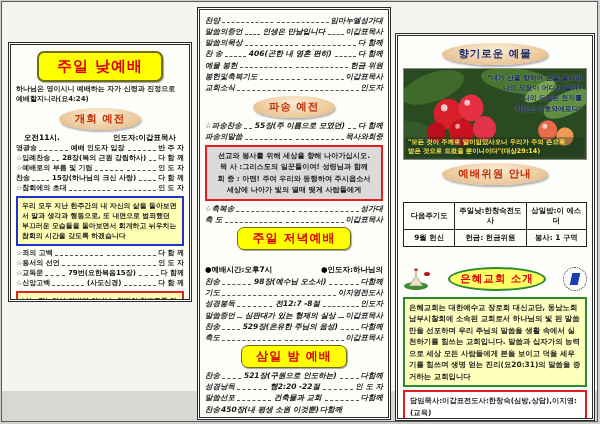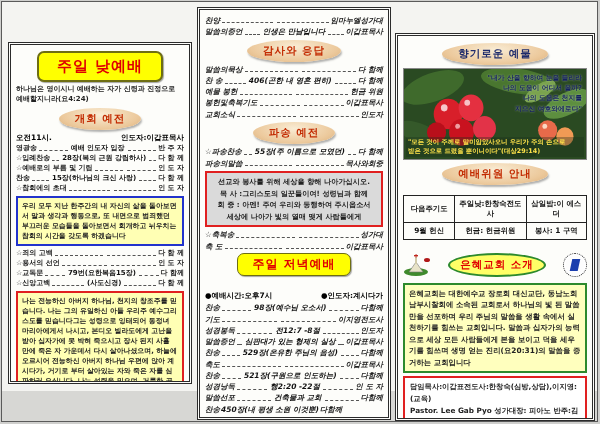--- a/index.html
+++ b/index.html
@@ -3,21 +3,21 @@
 <meta charset="utf-8">
 <style>
   *{margin:0;padding:0;box-sizing:border-box}
   html,body{width:600px;height:424px;overflow:hidden;background:#cfcfcd;
     font-family:"DejaVu Sans","Liberation Sans",sans-serif;}
   .sheet{position:absolute;left:1px;top:1px;width:597px;height:421px;
     background:#f4f4f1;border:1px solid #5a5a5a;}
   .bottom-edge{position:absolute;left:0;right:0;bottom:0;height:30px;background:#d7d7d4;}
   .col{position:absolute;background:#fdfdfa;border:3px double #2b2b2b;
     padding:4px 5px;overflow:hidden;z-index:1;}
-  #col-left{left:6px;top:40px;width:184px;height:342px;}
+  #col-left{left:6px;top:40px;width:184px;height:260px;}
   #col-mid{left:195px;top:5px;width:194px;height:413px;}
   #col-right{left:393px;top:31px;width:200px;height:388px;}
 
   
   .banner{background:#ffff00;border:1.5px solid #6e6e12;border-radius:7px;
     color:#e00000;font-weight:800;text-align:center;width:max-content;
     margin:2px auto 3px;padding:2px 14px;font-size:12px;letter-spacing:1px;
     box-shadow:1px 1px 1px rgba(0,0,0,.35);}
   .banner.big{font-size:15px;padding:4px 18px;border-width:2px;}
   .oval{background:radial-gradient(ellipse at 50% 30%,#f9ecd4,#ecc99c 65%,#d9ad78);
@@ -31,41 +31,41 @@
   
   .line{display:flex;align-items:flex-end;white-space:nowrap;line-height:1.3;}
   .lines-7 .line{font-size:7px;margin:1px 0;}
   .lines-75 .line{font-size:7.5px;margin:1.5px 0;font-style:italic;}
   .lbl,.rbl{font-weight:600;color:#222;}
   .mid{font-weight:800;color:#111;margin:0 1px;}
   .mid:empty{display:none;margin:0;}
   .leader{flex:1;border-bottom:1px dashed #555;margin:0 2px 2px;min-width:5px;}
 
   .verse{font-size:7px;font-weight:700;line-height:1.4;color:#222;margin:1px 0 2px;}
-  .timeline{display:flex;justify-content:space-between;font-size:7.5px;font-weight:800;margin:1px 0;}
+  .timeline{display:flex;justify-content:space-between;font-size:7.5px;font-weight:800;margin:1px 8px;}
 
   .box{font-weight:700;line-height:1.45;padding:3px 4px;margin:3px 0;color:#222;}
   .box-blue{background:#ffffb4;border:2px solid #2233cc;font-size:6.9px;}
   .box-red{background:#ffffb4;border:2px solid #e02020;font-size:6.9px;}
   .box-gray{background:#dadada;border:2px solid #e02020;font-size:7.2px;text-align:center;line-height:1.6;}
   .box-green{background:#ffffbe;border:2px solid #2d8a2d;font-size:7.4px;line-height:1.55;}
   .box-contact{background:#fff;border:2px solid #e02020;font-size:7.3px;line-height:1.6;padding:3px 5px;}
 
   .info-row{display:flex;justify-content:space-between;font-size:7.5px;font-weight:700;margin:15px 0 2px;}
 
   
   .photo{position:relative;width:100%;height:92px;margin:2px 0;border:1px solid #888;}
   .photo svg{display:block;width:100%;height:100%;}
   .cap-top{position:absolute;top:4px;right:4px;text-align:right;color:#14225e;
     font-size:6.8px;font-weight:800;line-height:1.5;white-space:pre-line;
     text-shadow:0 0 2px rgba(255,255,255,.5);}
   .cap-bottom{position:absolute;left:2px;right:2px;bottom:2px;color:#ffe34a;
     font-size:6.4px;font-weight:700;line-height:1.4;white-space:pre-line;
     background:rgba(25,45,25,.35);padding:1px 2px;}
-  table.duty{width:100%;border-collapse:collapse;margin:10px 0;}
+  table.duty{width:100%;border-collapse:collapse;margin:17px 0;}
   table.duty td{border:1px solid #222;font-size:7.4px;font-weight:800;
     padding:3px 2px;text-align:center;color:#111;}
   .intro-row{display:flex;align-items:center;justify-content:space-between;margin:2px 0;}
   .seal{width:24px;height:24px;border-radius:50%;border:1px dotted #333;
     display:flex;align-items:center;justify-content:center;background:#fdfdfd;
     box-shadow:0 0 0 1.5px #fff inset;}
   .seal span{display:block;width:8px;height:12px;background:#1b3fae;transform:skewX(-12deg);}
 </style>
 </head>
 <body>
@@ -169,21 +169,20 @@
         </div>
 
         <div class="line">
           <span class="lbl">말씀의증언</span>
           <span class="leader"></span>
           <span class="mid">인생은 만남입니다</span>
           <span class="leader"></span>
           <span class="rbl">이갑표목사</span>
         </div>
       </div>
-    <div class="oval">감사와 응답</div>
     <div class="lines-75">
 
         <div class="line">
           <span class="lbl">말씀의묵상</span>
           <span class="leader"></span>
           <span class="leader"></span>
           <span class="rbl">다 함께</span>
         </div>
 
         <div class="line">
@@ -252,21 +251,21 @@
         <div class="line">
           <span class="lbl">축 도</span>
           <span class="leader"></span>
           <span class="leader"></span>
           <span class="rbl">이갑표목사</span>
         </div>
       </div>
     <div class="banner">주일 저녁예배</div>
     <div class="info-row">
       <span>●예배시간:오후7시</span>
-      <span>●인도자:계시다가</span>
+      <span>●인도자:하나님의</span>
     </div>
     <div class="lines-75">
 
         <div class="line">
           <span class="lbl">찬송</span>
           <span class="leader"></span>
           <span class="mid">98장(예수님 오소서)</span>
           <span class="leader"></span>
           <span class="rbl">다함께</span>
         </div>
@@ -302,20 +301,21 @@
           <span class="rbl">다함께</span>
         </div>
 
         <div class="line">
           <span class="lbl">축도</span>
           <span class="leader"></span>
           <span class="leader"></span>
           <span class="rbl">이갑표목사</span>
         </div>
       </div>
+    <div class="banner">삼일 밤 예배</div>
     <div class="lines-75">
 
         <div class="line">
           <span class="lbl">찬송</span>
           <span class="leader"></span>
           <span class="mid">521장(구원으로 인도하는)</span>
           <span class="leader"></span>
           <span class="rbl">다함께</span>
         </div>
 

